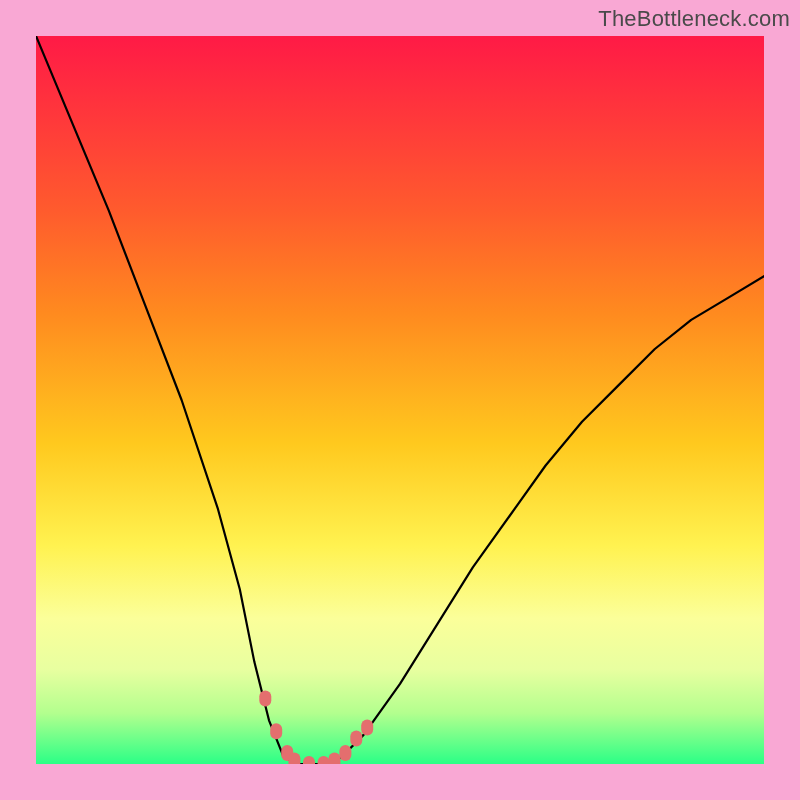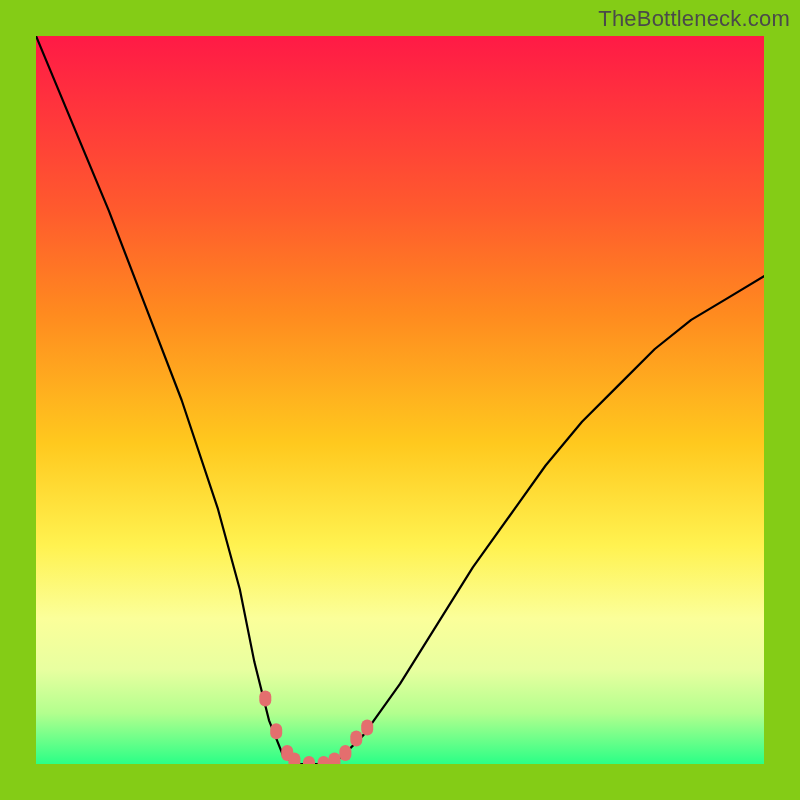--- a/index.html
+++ b/index.html
@@ -8,21 +8,21 @@
     width: 800px;
     height: 800px;
     overflow: hidden;
     background: #000;
     font-family: Arial, Helvetica, sans-serif;
   }
   .frame {
     position: relative;
     width: 800px;
     height: 800px;
-    background: #84cc16;
+    background: #f9a8d4;
   }
   .plot {
     position: absolute;
     left: 36px;
     top: 36px;
     width: 728px;
     height: 728px;
     background: linear-gradient(to bottom,
       #ff1a46 0%,
       #ff3a3a 12%,

